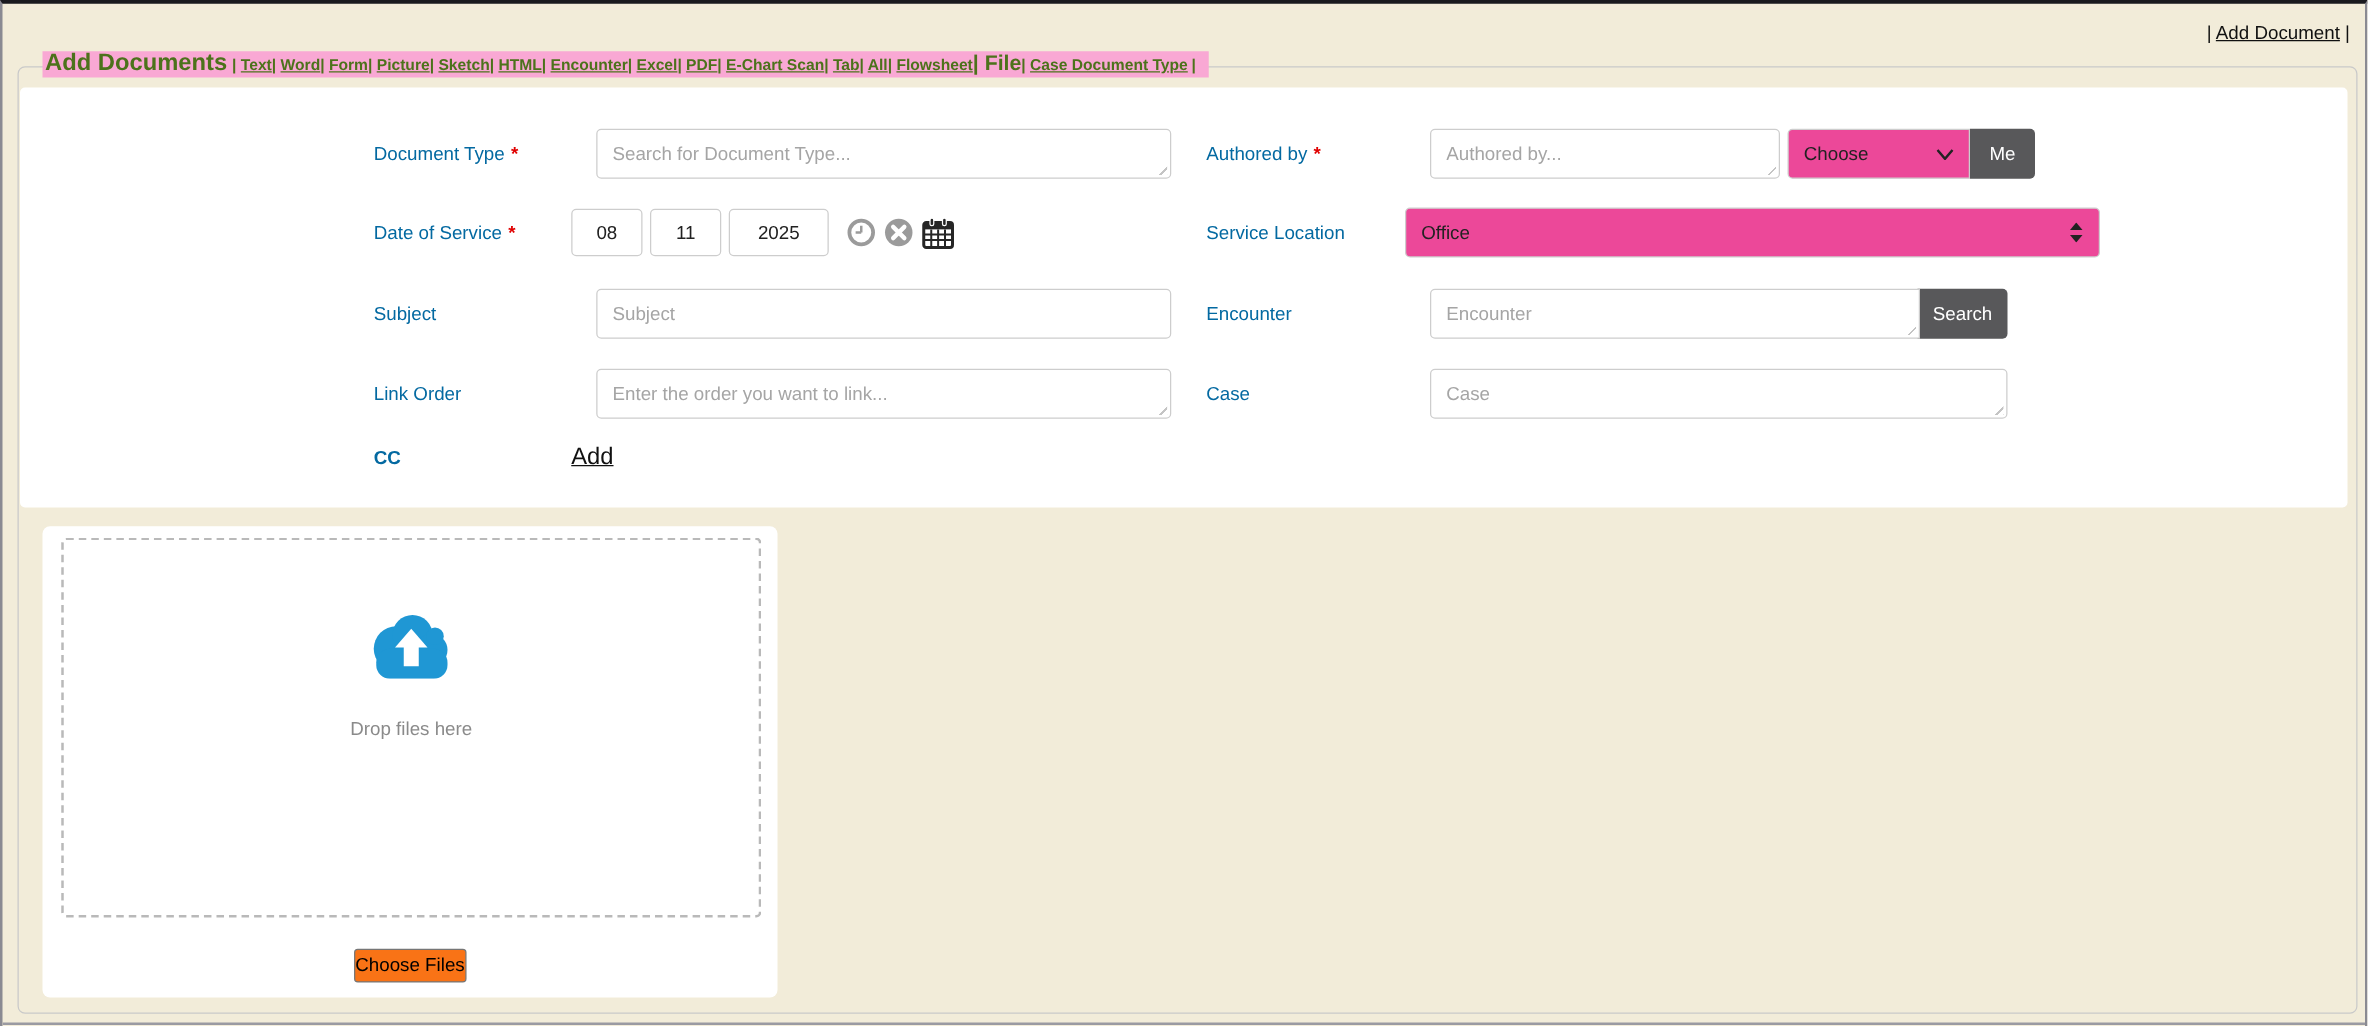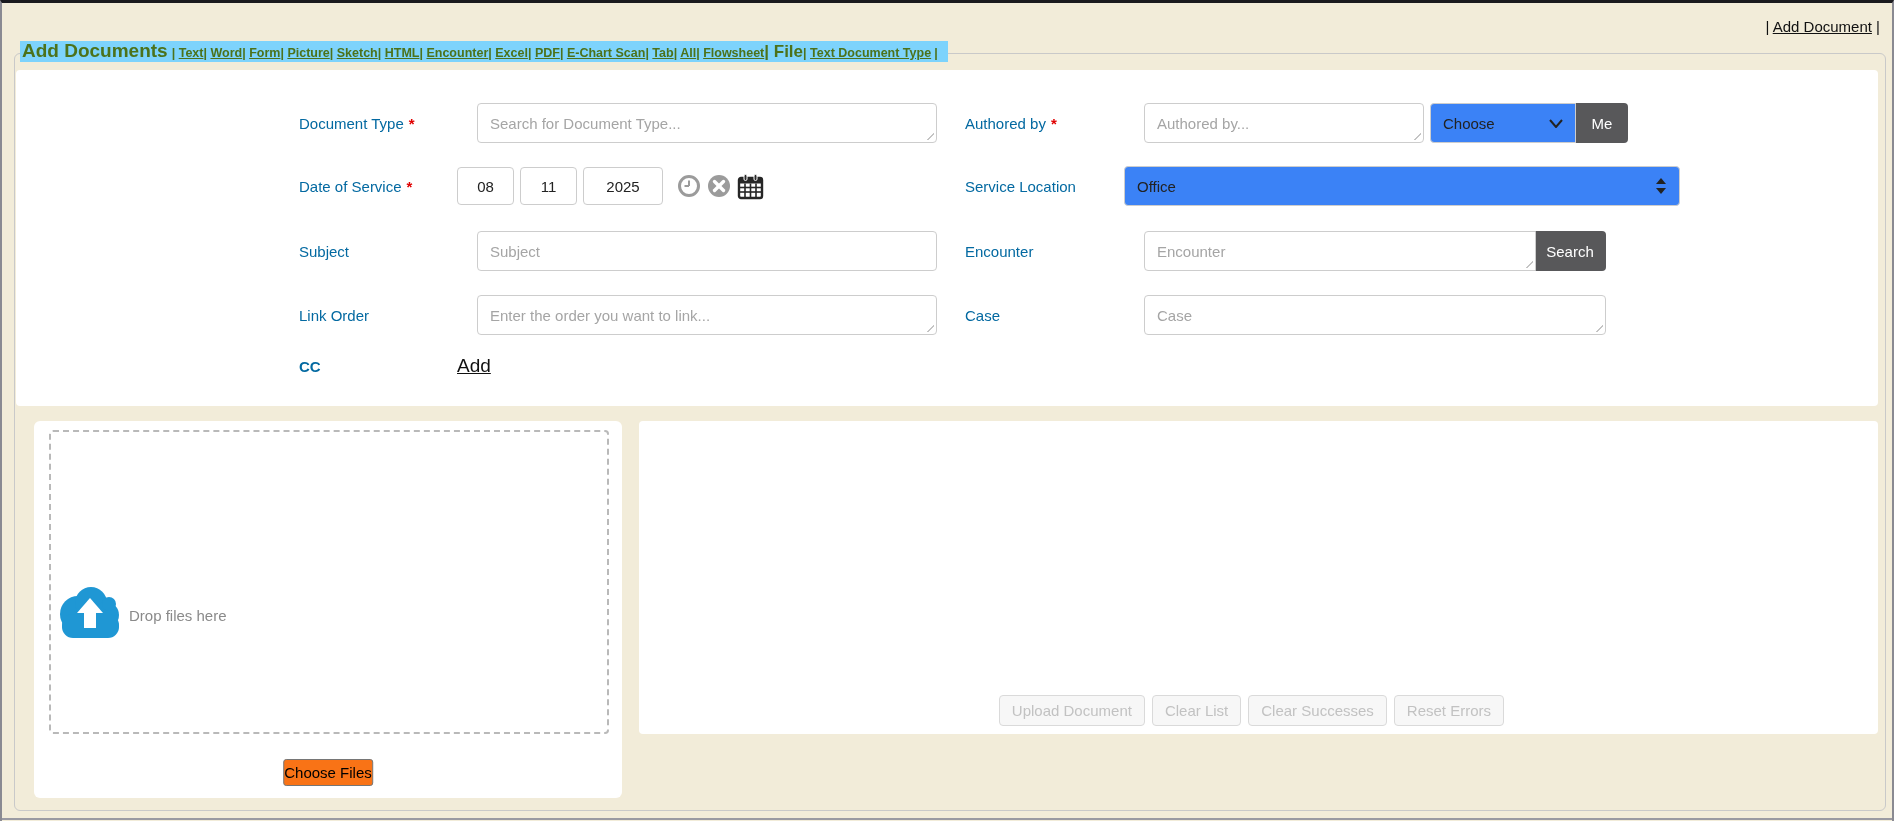--- a/index.html
+++ b/index.html
@@ -10,21 +10,21 @@
 
   
   .top-right{position:absolute;top:15px;right:12px;font-size:15px;color:#111;white-space:nowrap;}
   .top-right::before{content:"| ";}
   .top-right::after{content:" |";}
   .top-right a{color:#111;text-decoration:underline;cursor:pointer;}
 
   
   .fs{position:absolute;left:12px;top:50px;width:1872px;height:758px;
       border:1px solid #c9c9c9;border-radius:6px;box-sizing:border-box;}
-  .legend{position:absolute;left:5px;top:-13px;background:#7dd3fc;padding:0 10px 0 2px;
+  .legend{position:absolute;left:19px;top:-13px;background:#f9a8d4;padding:0 10px 0 2px;
       display:flex;align-items:baseline;white-space:nowrap;line-height:1.1;}
   .legend-title{font-size:19px;font-weight:bold;color:#4c721b;margin-right:4px;}
   .leg-item{font-size:12.5px;font-weight:bold;color:#4c721b;}
   .leg-item::before{content:"| ";}
   .leg-item a{color:#4c721b;text-decoration:underline;cursor:pointer;}
   .leg-file{font-size:17px;}
   .leg-file a{text-decoration:none;}
   .leg-end{font-size:12.5px;font-weight:bold;color:#4c721b;margin-left:3px;}
   .leg-end::after{content:"|";}
 
@@ -47,30 +47,30 @@
   .date-inp{width:57px;text-align:center;height:38px;padding:0 4px;}
   .date-inp.yr{width:80px;}
 
   .icon-btn{display:flex;align-items:center;justify-content:center;cursor:pointer;background:none;border:none;padding:0;}
 
   .btn-dark{background:#58585a;color:#fff;font-size:15px;border:none;height:40px;
        display:flex;align-items:center;justify-content:center;cursor:pointer;font-family:inherit;}
   .btn-me{width:52px;border-radius:0 4px 4px 0;}
   .btn-search{width:72px;border-radius:0 4px 4px 0;margin-left:-2px;}
 
-  .select{height:40px;border:1px solid #cdcdcd;background:#3b82f6;display:flex;align-items:center;
+  .select{height:40px;border:1px solid #cdcdcd;background:#ec4899;display:flex;align-items:center;
        justify-content:space-between;font-size:15px;color:#222;padding:0 12px;box-sizing:border-box;
        border-radius:4px;cursor:pointer;}
   .select.sq-right{border-radius:4px 0 0 4px;}
 
   .cc-add{font-size:19px;color:#111;text-decoration:underline;cursor:pointer;}
 
   .dropzone{position:absolute;left:15px;top:9px;width:560px;height:304px;border:2px dashed #b9b9b9;
-       border-radius:4px;box-sizing:border-box;display:flex;flex-direction:row;align-items:center;
-       padding-top:55px;}
+       border-radius:4px;box-sizing:border-box;display:flex;flex-direction:column;align-items:center;
+       padding-top:55px;gap:20px;}
   .drop-text{margin-top:12px;font-size:15px;color:#8a8a8a;}
 
   .choose-files{position:absolute;left:50%;transform:translateX(-50%);top:338px;font-size:15px;
        color:#000;background:#f97316;border:1px solid #767676;border-radius:3px;padding:4px 0;
        font-family:Liberation Sans, sans-serif;cursor:pointer;}
 
   .actions{position:absolute;right:374px;bottom:8px;display:flex;gap:7px;}
   .btn-disabled{font-size:15px;color:#c2c2c2;background:#f7f7f7;border:1px solid #dadada;
        border-radius:4px;padding:6px 12px;font-family:inherit;}
 </style>
@@ -93,21 +93,21 @@
       <span class="leg-item"><a>Sketch</a></span>
       <span class="leg-item"><a>HTML</a></span>
       <span class="leg-item"><a>Encounter</a></span>
       <span class="leg-item"><a>Excel</a></span>
       <span class="leg-item"><a>PDF</a></span>
       <span class="leg-item"><a>E-Chart Scan</a></span>
       <span class="leg-item"><a>Tab</a></span>
       <span class="leg-item"><a>All</a></span>
       <span class="leg-item"><a>Flowsheet</a></span>
       <span class="leg-item leg-file"><a>File</a></span>
-      <span class="leg-item"><a>Text Document Type</a></span>
+      <span class="leg-item"><a>Case Document Type</a></span>
       <span class="leg-end"></span>
     </div>
   </div>
 
   <div id="panel-top" class="panel">
 
     <div class="row" style="left:283px;top:33px;">
       <span class="lbl">Document Type</span>
       <span class="req">*</span>
     </div>
@@ -234,22 +234,14 @@
         <g fill="#ffffff">
           <polygon points="39,16 52,31 26,31"></polygon>
           <rect x="33" y="30" width="12" height="16"></rect>
         </g>
       </svg>
       <div class="drop-text">Drop files here</div>
     </div>
     <button class="choose-files">Choose Files</button>
   </div>
 
-  <div id="panel-right" class="panel">
-    <div class="actions">
-      <button class="btn-disabled" disabled="">Upload Document</button>
-      <button class="btn-disabled" disabled="">Clear List</button>
-      <button class="btn-disabled" disabled="">Clear Successes</button>
-      <button class="btn-disabled" disabled="">Reset Errors</button>
-    </div>
-  </div>
 
 </div>
 
 </body></html>

